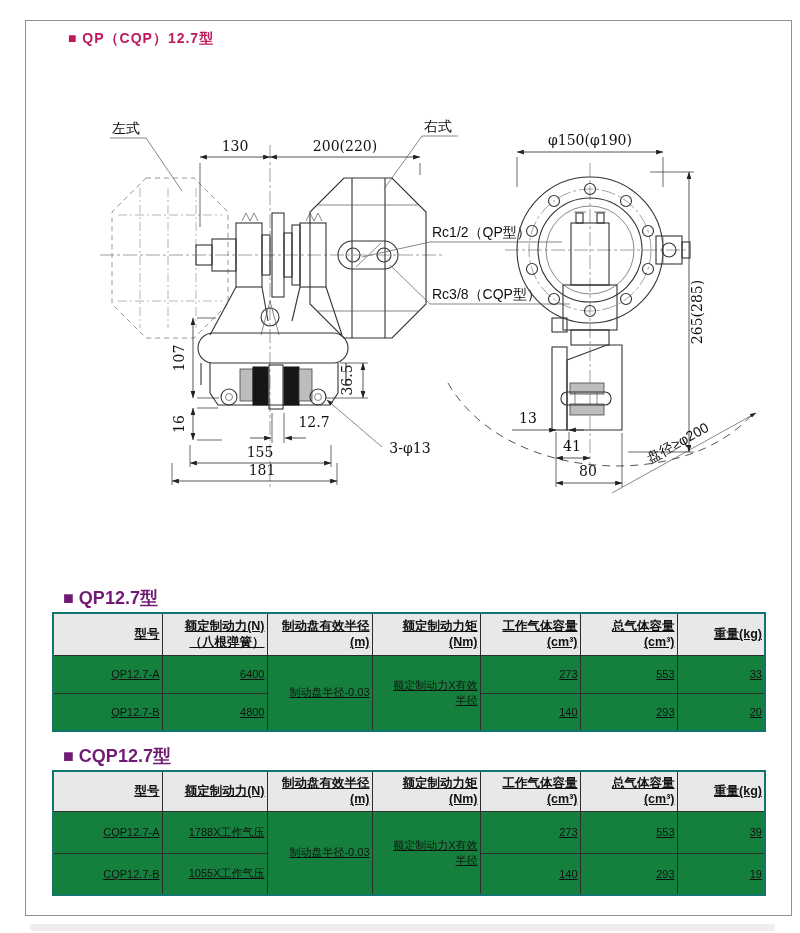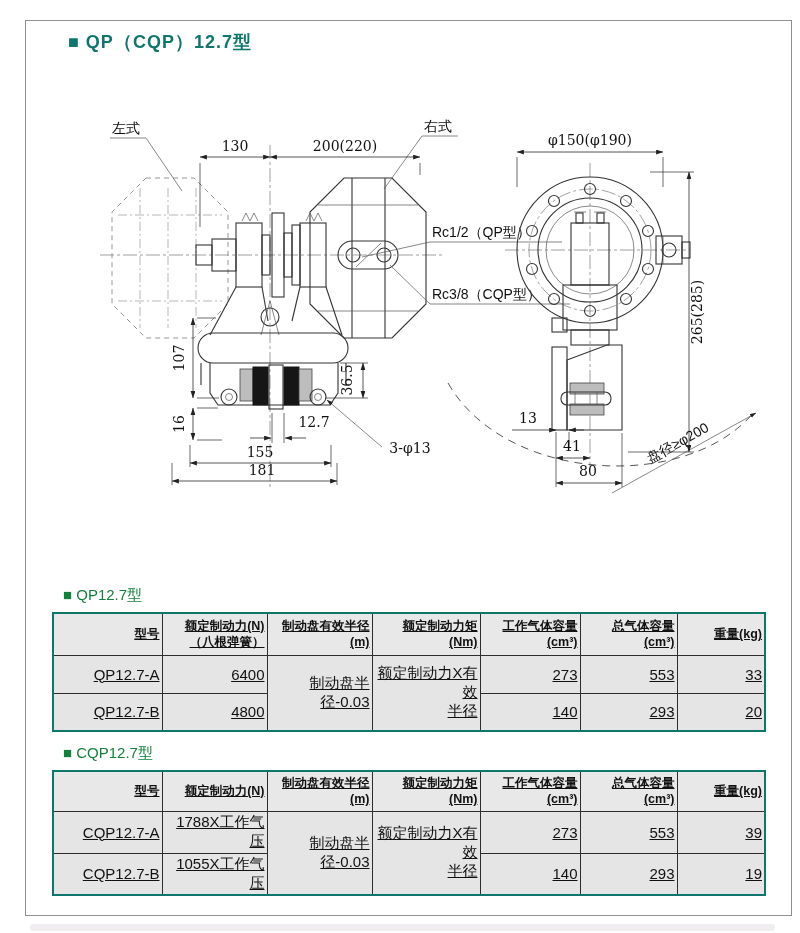--- a/index.html
+++ b/index.html
@@ -1,28 +1,28 @@
 <!DOCTYPE html>
 <html><head>
 <meta charset="utf-8">
 <style>
   html,body{margin:0;padding:0;}
   body{width:800px;height:933px;background:#ffffff;font-family:"Liberation Sans",sans-serif;}
   .page{position:relative;width:800px;height:933px;background:#fff;overflow:hidden;color:#111;}
   .frame{position:absolute;left:25px;top:20px;width:765px;height:894px;border:1px solid #8f8f8f;}
-  .title{position:absolute;left:68px;top:30px;margin:0;font-size:18px;font-weight:bold;letter-spacing:1px;color:#0f766e;}
+  .title{position:absolute;left:68px;top:30px;margin:0;font-size:14px;font-weight:bold;letter-spacing:1px;color:#be185d;}
   .drawing{position:absolute;left:0;top:95px;}
   .note{position:absolute;top:536px;left:60px;width:720px;text-align:center;font-size:16px;font-weight:bold;color:#000;letter-spacing:0.5px;}
-  .sec{position:absolute;left:63px;font-weight:normal;font-size:15px;color:#15803d;}
+  .sec{position:absolute;left:63px;font-weight:bold;font-size:18px;color:#701a75;}
   .sec1{top:586px;} .sec2{top:744px;text-align:right;}
   table.spec{position:absolute;left:52px;width:712px;border-collapse:collapse;table-layout:fixed;
     text-align:right;color:#111;border:2px solid #0f766e;text-decoration:underline;}
   table.spec th,table.spec td{border:1px solid #2d2d2d;padding:0 2px;vertical-align:middle;white-space:pre-line;}
   table.spec th{background:#e8e8e8;font-size:12.5px;font-weight:bold;line-height:1.3;}
-  table.spec td{font-size:15px;background:#e5e5e5;}
+  table.spec td{font-size:11px;background:#15803d;}
   .t1{top:612px;} .t1 tr.hd{height:42px;} .t1 tr.r{height:38px;}
   .t2{top:770px;} .t2 tr.hd{height:40px;} .t2 tr.r{height:42px;}
   .strip{position:absolute;left:30px;top:924px;width:745px;height:7px;background:#f1ecef;border-radius:3px;}
   
   .ln{stroke:#333;fill:none;stroke-width:1.1;}
   .thin{stroke:#555;fill:none;stroke-width:0.7;}
   .cl{stroke:#777;stroke-width:0.7;stroke-dasharray:14 3 3 3;fill:none;}
   .cl2{stroke:#9a9a9a;stroke-width:0.7;stroke-dasharray:9 3 2 3;fill:none;}
   .dash{stroke:#8a8a8a;stroke-width:0.9;stroke-dasharray:5 4;fill:none;}
   .dash2{stroke:#555;stroke-width:1;stroke-dasharray:8 6;fill:none;}

